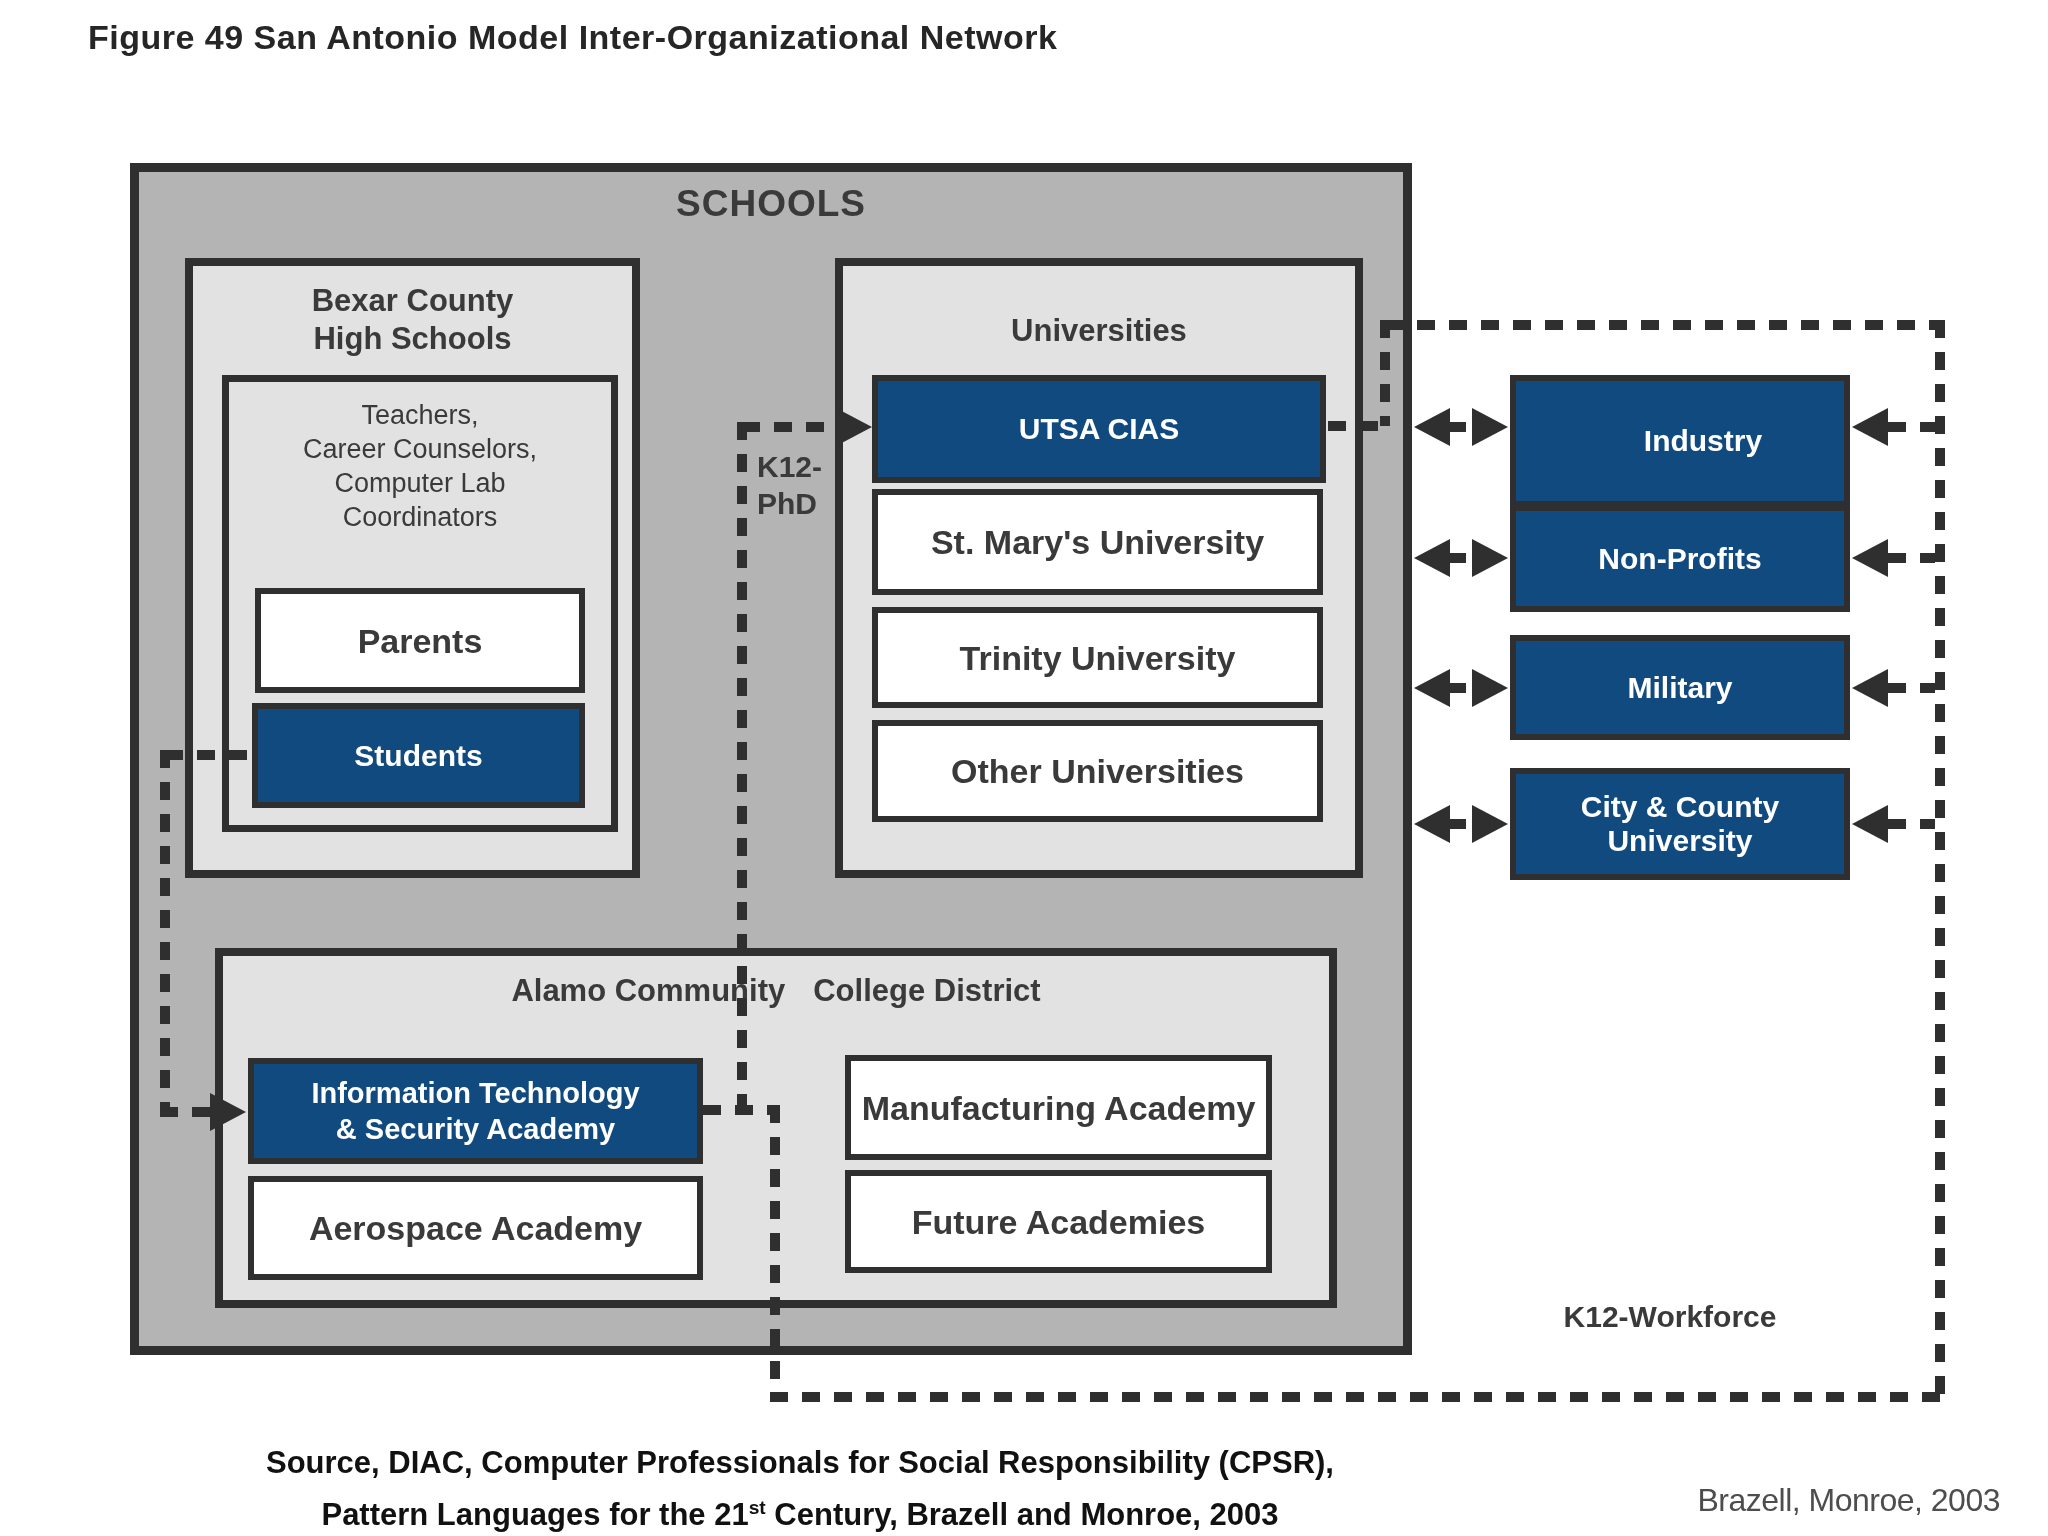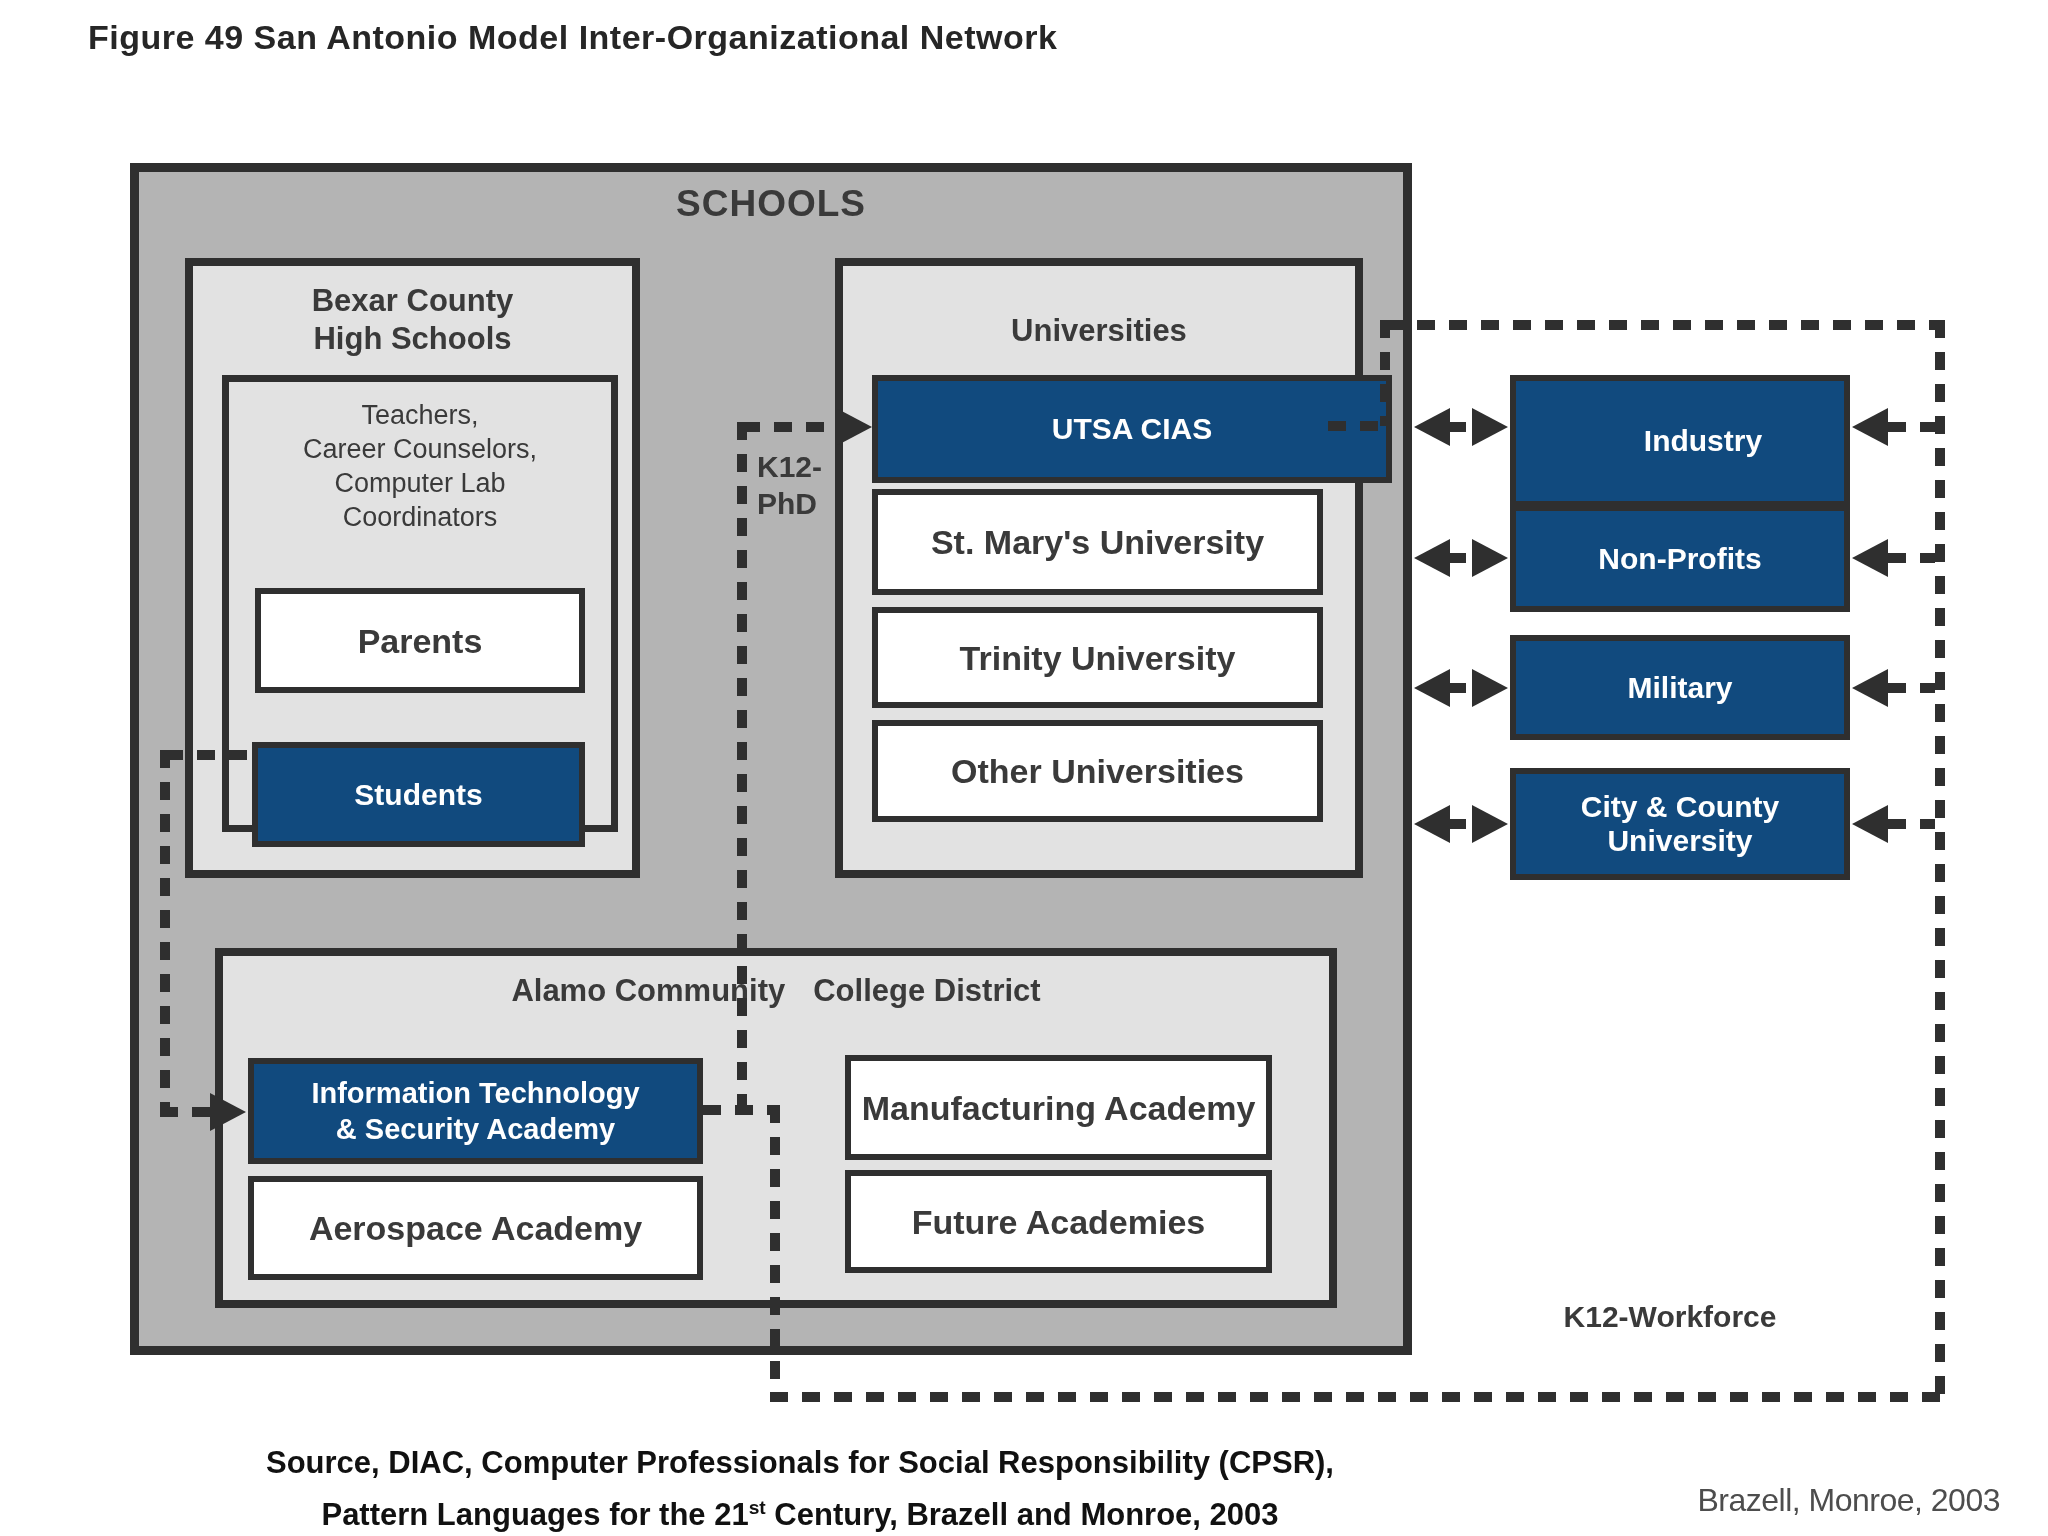--- a/index.html
+++ b/index.html
@@ -21,22 +21,22 @@
   .bexar-title{left:185px;top:282px;width:455px;}
   .univ-title{left:835px;top:312px;width:528px;}
   .alamo-title{left:215px;top:972px;width:1122px;display:flex;justify-content:center;gap:28px;}
   .staff-text{left:222px;top:398px;width:396px;text-align:center;font-size:27px;line-height:34px;color:#3a3a3a;}
   
   .wbox{background:#ffffff;border:6px solid #2f2f2f;display:flex;align-items:center;justify-content:center;
         font-size:34px;font-weight:bold;color:#3a3a3a;text-align:center;line-height:34px;}
   .bbox{background:#114a7e;border:6px solid #2f2f2f;display:flex;align-items:center;justify-content:center;
         font-size:30px;font-weight:bold;color:#ffffff;text-align:center;line-height:36px;flex-direction:column;}
   .parents{left:255px;top:588px;width:330px;height:105px;}
-  .students{left:252px;top:703px;width:333px;height:105px;margin-top:39px;}
-  .utsa{left:872px;top:375px;width:520px;height:108px;}
+  .students{left:252px;top:703px;width:333px;height:105px;}
+  .utsa{left:872px;top:375px;width:454px;height:108px;}
   .stmary{left:872px;top:489px;width:451px;height:106px;}
   .trinity{left:872px;top:607px;width:451px;height:101px;}
   .otheru{left:872px;top:720px;width:451px;height:102px;}
   .itsa{left:248px;top:1058px;width:455px;height:106px;font-size:29px;}
   .aero{left:248px;top:1176px;width:455px;height:104px;}
   .manu{left:845px;top:1055px;width:427px;height:105px;}
   .future{left:845px;top:1170px;width:427px;height:103px;}
   .ext{left:1510px;width:340px;}
   .ext-industry{top:375px;height:132px;padding-left:46px;}
   .ext-nonprofits{top:505px;height:107px;}

